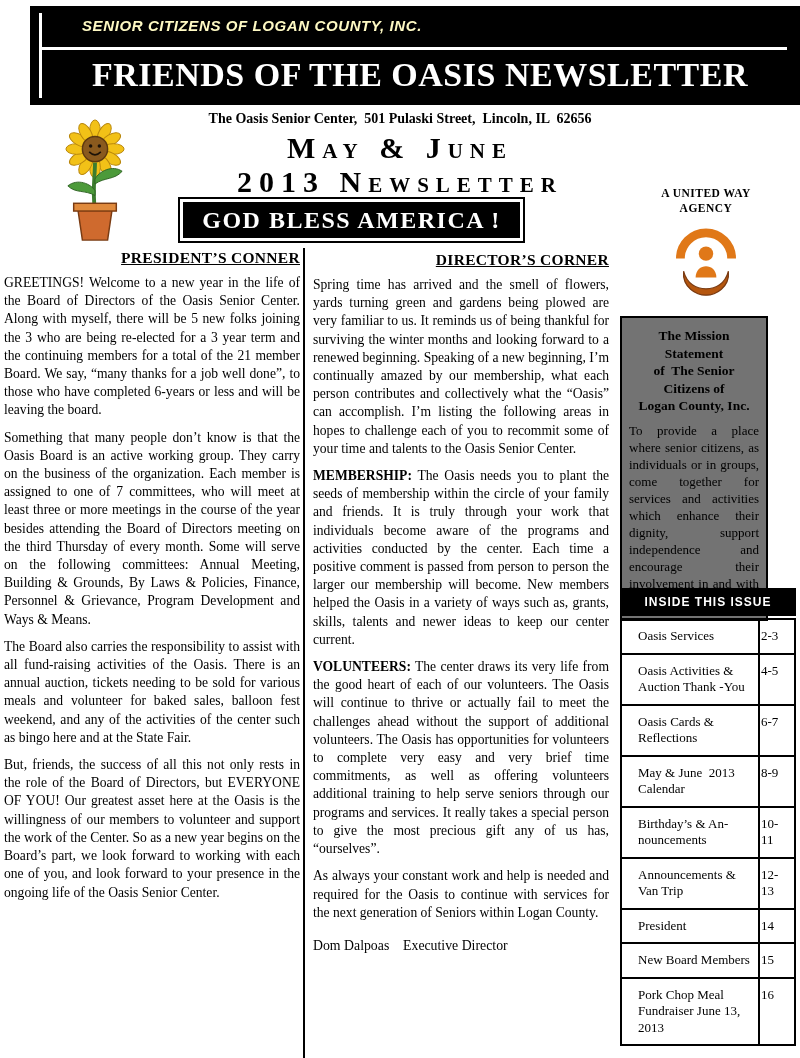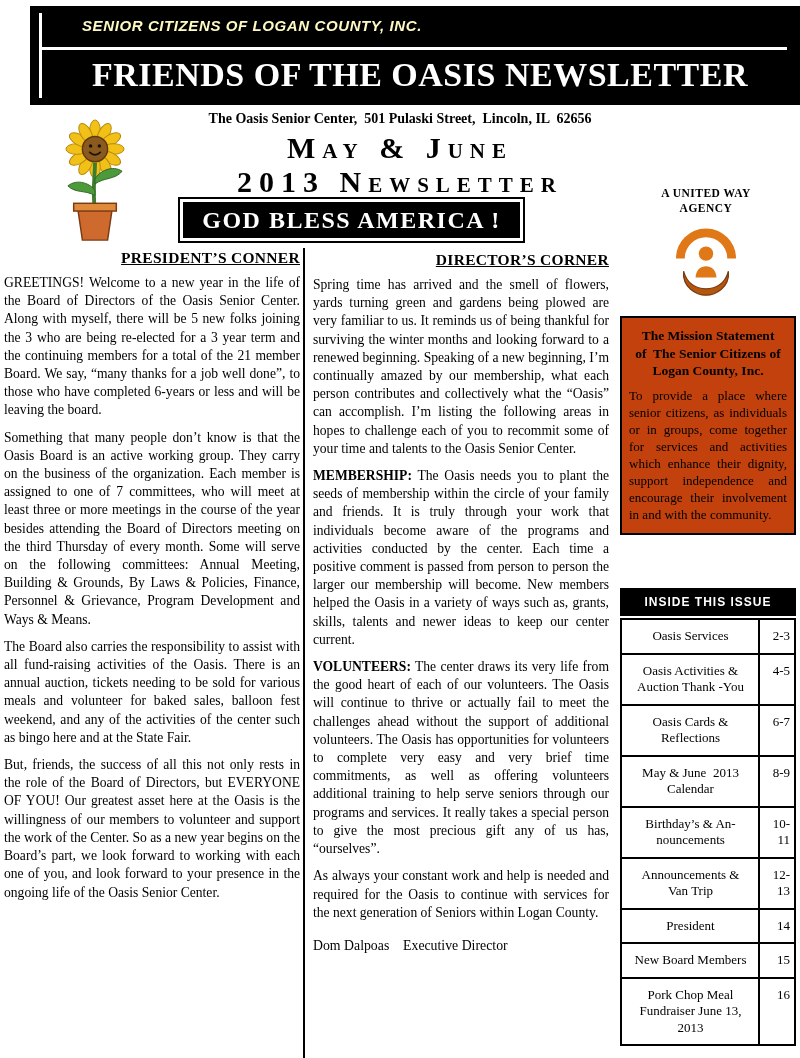--- a/index.html
+++ b/index.html
@@ -67,37 +67,37 @@
     text-decoration:underline; letter-spacing:0.3px; margin-bottom:7px;
   }
   .col p {
     font-size:13.6px; line-height:18.2px; text-align:justify; margin-bottom:9px;
   }
   .col .lead { font-weight:bold; }
   .signature { font-size:13.8px; margin-top:16px; white-space:pre-wrap; }
 
   
   .mission-box {
-    position:absolute; left:620px; top:316px; width:176px;
-    border:2px solid #000; padding:9px 7px 10px 7px; background:#c2410c;
+    position:absolute; left:620px; top:316px; width:148px;
+    border:2px solid #000; padding:9px 7px 10px 7px; background:#737373;
   }
   .mission-heading-line { text-align:center; font-weight:bold; font-size:13.5px; line-height:17.5px; white-space:pre-wrap; }
   .mission-body { margin-top:7px; font-size:13px; line-height:17px; text-align:justify; }
 
   
   .inside-issue { position:absolute; left:620px; top:588px; width:176px; }
   .inside-issue-header {
     background:#000; color:#fff; text-align:center;
     font-family:"Liberation Sans", sans-serif; font-weight:bold;
     font-size:12px; letter-spacing:1px; padding:7px 2px;
   }
   .toc-table { width:100%; border-collapse:collapse; margin-top:2px; }
   .toc-table td { border:2px solid #000; vertical-align:top; font-size:13px; line-height:16.5px; }
-  .toc-label { padding:8px 3px 8px 4px; text-align:center; white-space:pre-wrap; }
-  .toc-pages { padding:8px 4px 8px 1px; text-align:right; width:36px; }
+  .toc-label { padding:8px 3px 8px 16px; text-align:left; white-space:pre-wrap; }
+  .toc-pages { padding:8px 4px 8px 1px; text-align:left; width:36px; }
 </style>
 </head>
 <body>
 
 <div class="page">
 
   <div class="masthead">
     <div class="masthead-vline"></div>
     <div class="org-name">SENIOR CITIZENS OF LOGAN COUNTY, INC.</div>
     <div class="masthead-hline"></div>

